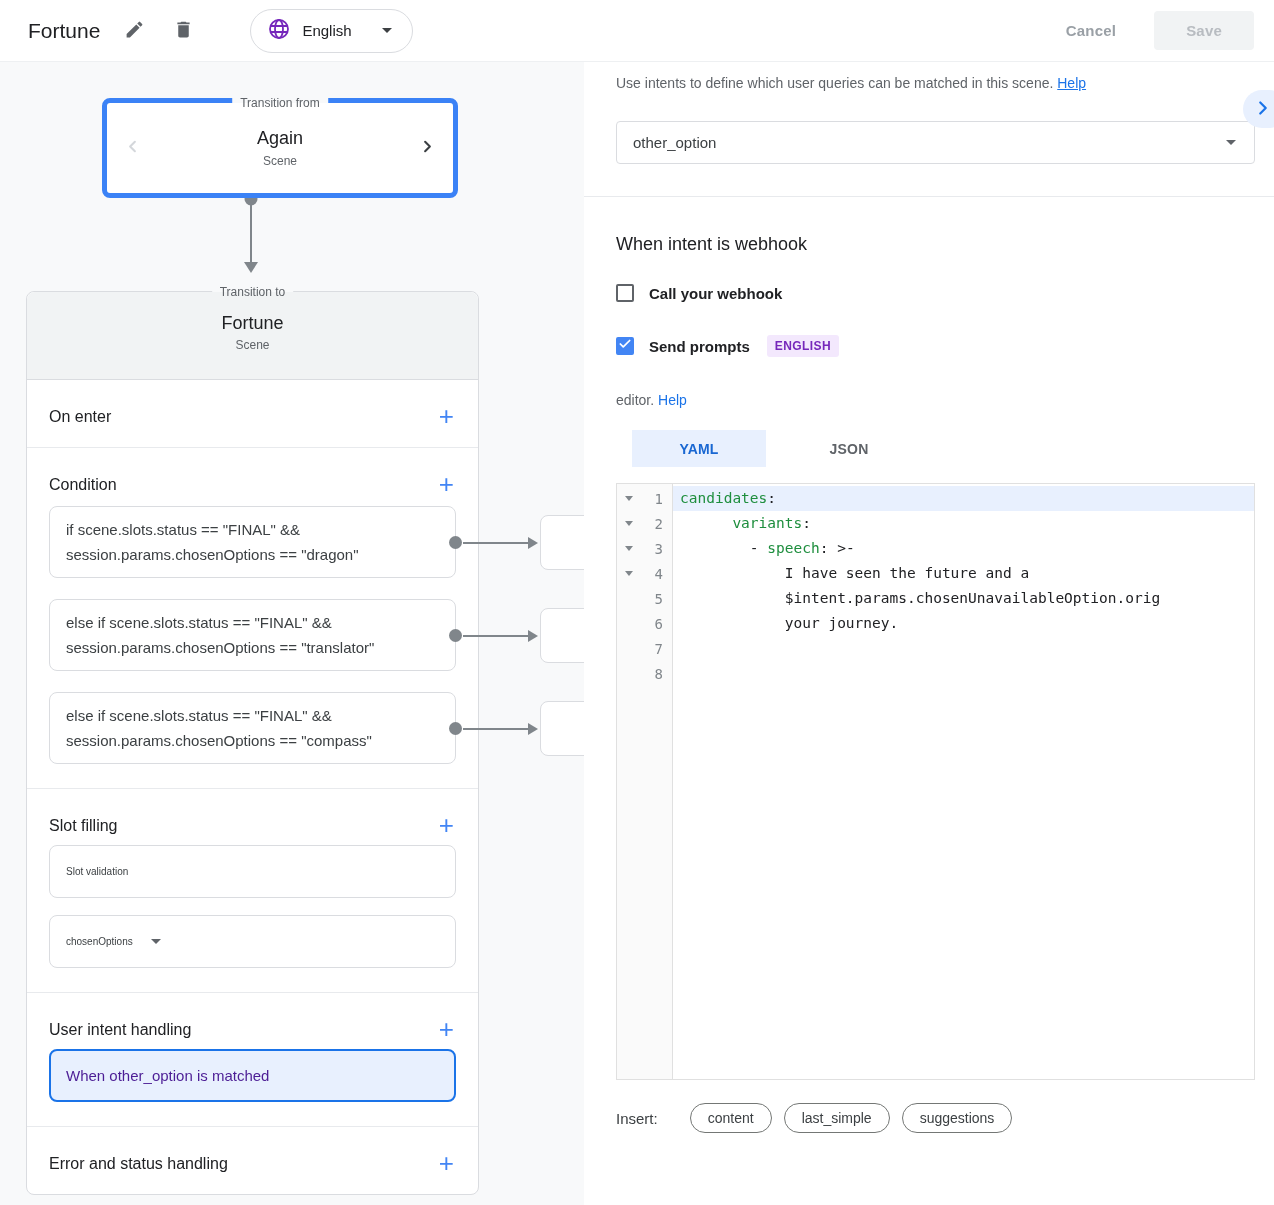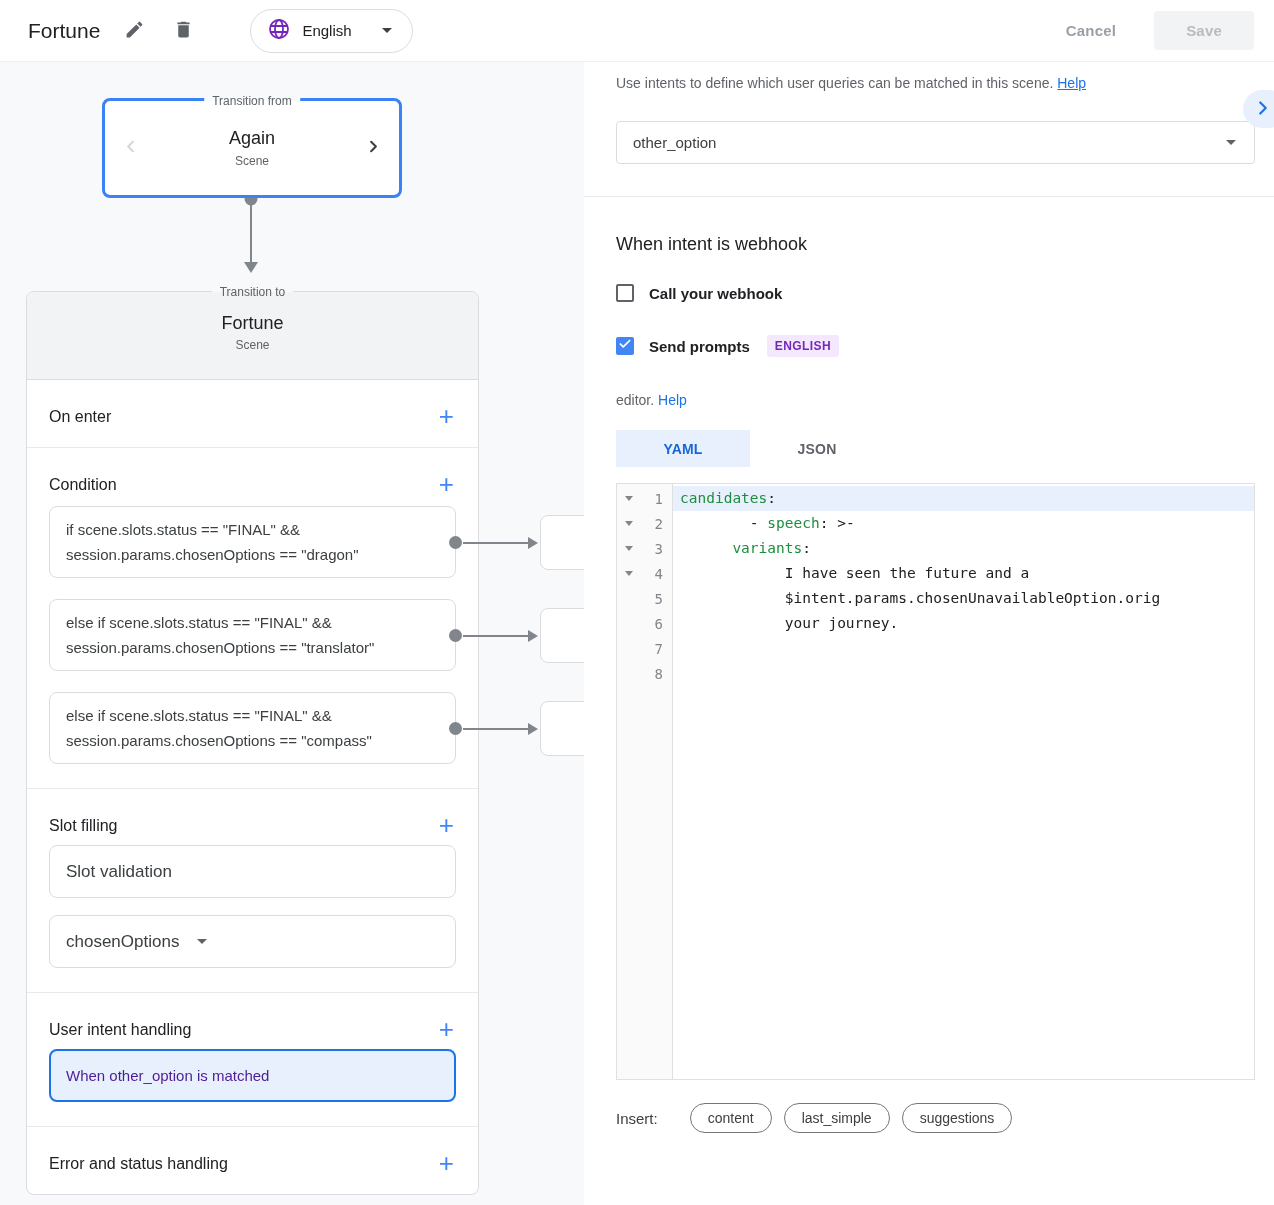--- a/index.html
+++ b/index.html
@@ -22,22 +22,22 @@
     letter-spacing:.2px; cursor:default; margin-right:38px; font-family:inherit; }
   .save-btn { background:#f1f3f4; border:none; border-radius:4px; font-size:15px; color:#b8bcc1;
     font-weight:bold; letter-spacing:.2px; padding:11px 32px; cursor:default; font-family:inherit; }
 
   
   .main { display:flex; height:1143px; }
   .canvas { position:relative; width:584px; background:#f8f9fa; overflow:hidden; flex:none; }
   .panel  { position:relative; width:690px; background:#fff; padding:0 19px 0 32px; flex:none; }
 
   
-  .tfrom { position:absolute; left:102px; top:36px; width:300px; height:100px;
-    background:#fff; border:3px solid #3b82f6; border-radius:8px; }
+  .tfrom { position:absolute; left:102px; top:36px; width:356px; height:100px;
+    background:#fff; border:5px solid #3b82f6; border-radius:8px; }
   .box-legend { position:absolute; top:-8px; left:50%; transform:translateX(-50%);
     font-size:12px; color:#5f6368; padding:0 8px; line-height:16px; white-space:nowrap; }
   .legend-from { background:linear-gradient(180deg,#f8f9fa 50%,#ffffff 50%); }
   .legend-card { background:linear-gradient(180deg,#f8f9fa 50%,#f1f3f4 50%); }
   .tfrom-inner { height:100%; display:flex; align-items:center; padding:0 14px; }
   .tfrom-center { flex:1; text-align:center; }
   .scene-name { font-size:18px; color:#202124; }
   .scene-type { font-size:12px; color:#5f6368; margin-top:5px; }
   .nav-chevron { background:none; border:none; padding:2px; cursor:pointer; display:flex; }
 
@@ -54,21 +54,21 @@
   .sect-head { display:flex; align-items:flex-end; justify-content:space-between; height:25px; }
   .sect-label { font-size:16px; color:#202124; }
   .plus-btn { background:none; border:none; color:#4285f4; font-size:26px; font-weight:300;
     line-height:20px; cursor:pointer; padding:0 2px; font-family:inherit; }
   .cond-box { position:relative; margin-top:12px; border:1px solid #dadce0; border-radius:8px;
     padding:10px 16px; font-size:15px; line-height:25px; color:#3c4043; background:#fff; cursor:pointer; }
   .cond-box + .cond-box { margin-top:21px; }
   .cond-box::after { content:''; position:absolute; right:-7px; top:calc(50% - 6.5px);
     width:13px; height:13px; border-radius:50%; background:#80868b; }
   .plain-box { margin-top:10px; border:1px solid #dadce0; border-radius:8px; padding:13px 16px;
-    font-size:17px; line-height:25px; color:#3c4043; background:#fff; cursor:pointer; }
+    font-size:10px; line-height:25px; color:#3c4043; background:#fff; cursor:pointer; }
   .plain-box.second { margin-top:17px; display:flex; align-items:center; }
   .plain-box .caret-down { margin-left:18px; border-top-color:#5f6368; }
   .sel-box { margin-top:10px; border:2px solid #1a73e8; border-radius:8px; padding:12px 15px;
     font-size:15px; line-height:25px; color:#4c1d95; background:#e8f0fe; cursor:pointer; }
 
   
   .target-box { position:absolute; left:540px; width:56px; height:55px; background:#fff;
     border:1px solid #dadce0; border-radius:8px; }
   .target-box::before { content:''; position:absolute; left:-78px; top:calc(50% - 1px);
     width:70px; height:2px; background:#80868b; }
@@ -93,21 +93,21 @@
   .check-row.second { margin-top:33px; }
   .checkbox { width:18px; height:18px; border:2px solid #5f6368; border-radius:2px; background:#fff;
     cursor:pointer; flex:none; }
   .checkbox.checked { border-color:#4285f4; background:#4285f4; display:flex; align-items:center; justify-content:center; }
   .check-label { font-size:15px; font-weight:bold; color:#202124; margin-left:15px; }
   .badge { margin-left:17px; background:#f3e8fd; color:#7627bb; font-size:12px; font-weight:bold;
     letter-spacing:.4px; padding:4px 8px; border-radius:3px; }
   .hint { font-size:14px; color:#5f6368; margin-top:15px; line-height:19px; }
   .tabs { display:flex; margin-top:20px; }
   .tab { width:134px; height:37px; display:flex; align-items:center; justify-content:center;
-    font-size:14px; font-weight:bold; letter-spacing:.2px; cursor:pointer; border:none; background:none; font-family:inherit; }
+    font-size:14px; font-weight:bold; letter-spacing:.2px; cursor:pointer; border:none; background:none; font-family:inherit;margin-left:16px; }
   .tab.active { background:#e8f0fe; color:#1967d2; }
   .tab.inactive { color:#5f6368; }
 
   
   .editor { margin-top:16px; height:597px; border:1px solid #e0e0e0; display:flex; background:#fff; }
   .gutter { width:56px; background:#fafafa; border-right:1px solid #e0e0e0; flex:none; padding-top:2px; }
   .gut-row { height:25px; display:flex; align-items:center; }
   .fold { width:0; height:0; border-left:4px solid transparent; border-right:4px solid transparent;
     border-top:5px solid #80868b; margin-left:8px; cursor:pointer; }
   .fold.hidden-fold { visibility:hidden; }
@@ -333,22 +333,22 @@
             <span class="fold hidden-fold"></span>
             <span class="lnum">7</span>
           </div>
           <div class="gut-row">
             <span class="fold hidden-fold"></span>
             <span class="lnum">8</span>
           </div>
         </div>
       <div class="code-area">
           <div class="code-row hl"><span class="tok-k">candidates</span><span class="tok-p">:</span></div>
+          <div class="code-row"><span class="tok-p">      </span><span class="tok-k">variants</span><span class="tok-p">:</span></div>
           <div class="code-row"><span class="tok-p">        - </span><span class="tok-k">speech</span><span class="tok-p">: &gt;-</span></div>
-          <div class="code-row"><span class="tok-p">      </span><span class="tok-k">variants</span><span class="tok-p">:</span></div>
           <div class="code-row"><span class="tok-p">            I have seen the future and a</span></div>
           <div class="code-row"><span class="tok-p">            $intent.params.chosenUnavailableOption.orig</span></div>
           <div class="code-row"><span class="tok-p">            your journey.</span></div>
           <div class="code-row"></div>
         </div>
     </div>
 
     <div class="insert-row">
       <span class="insert-label">Insert:</span>
       <button class="pill-btn">content</button>

